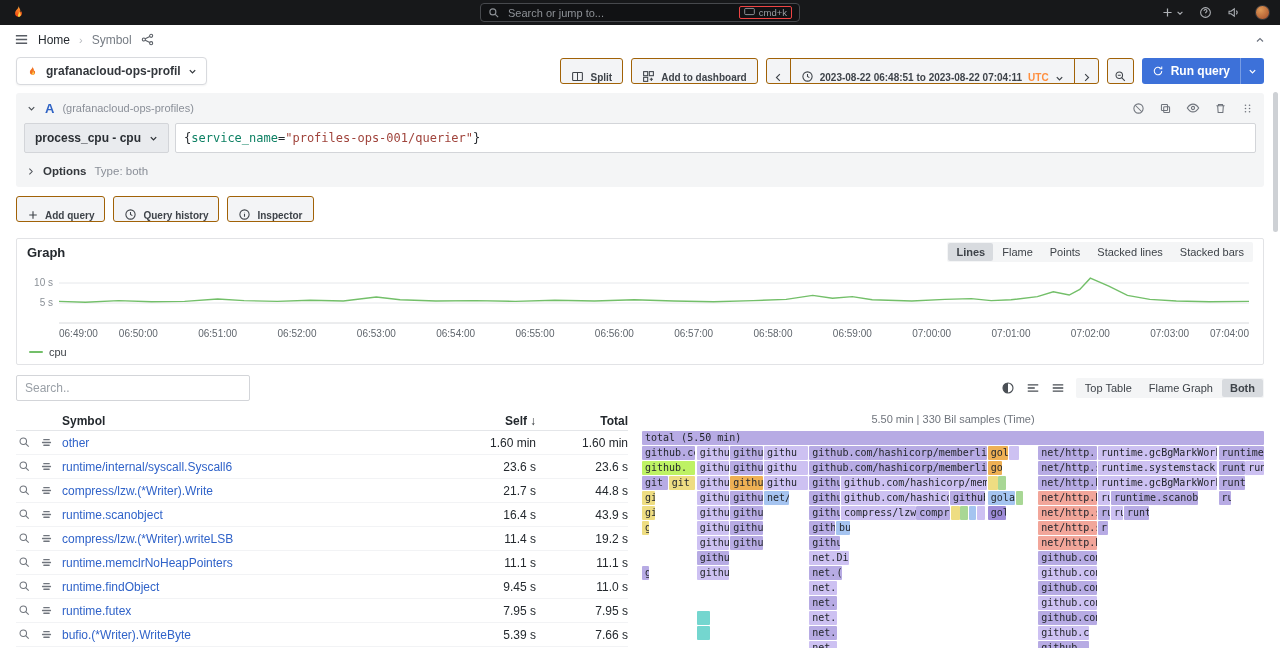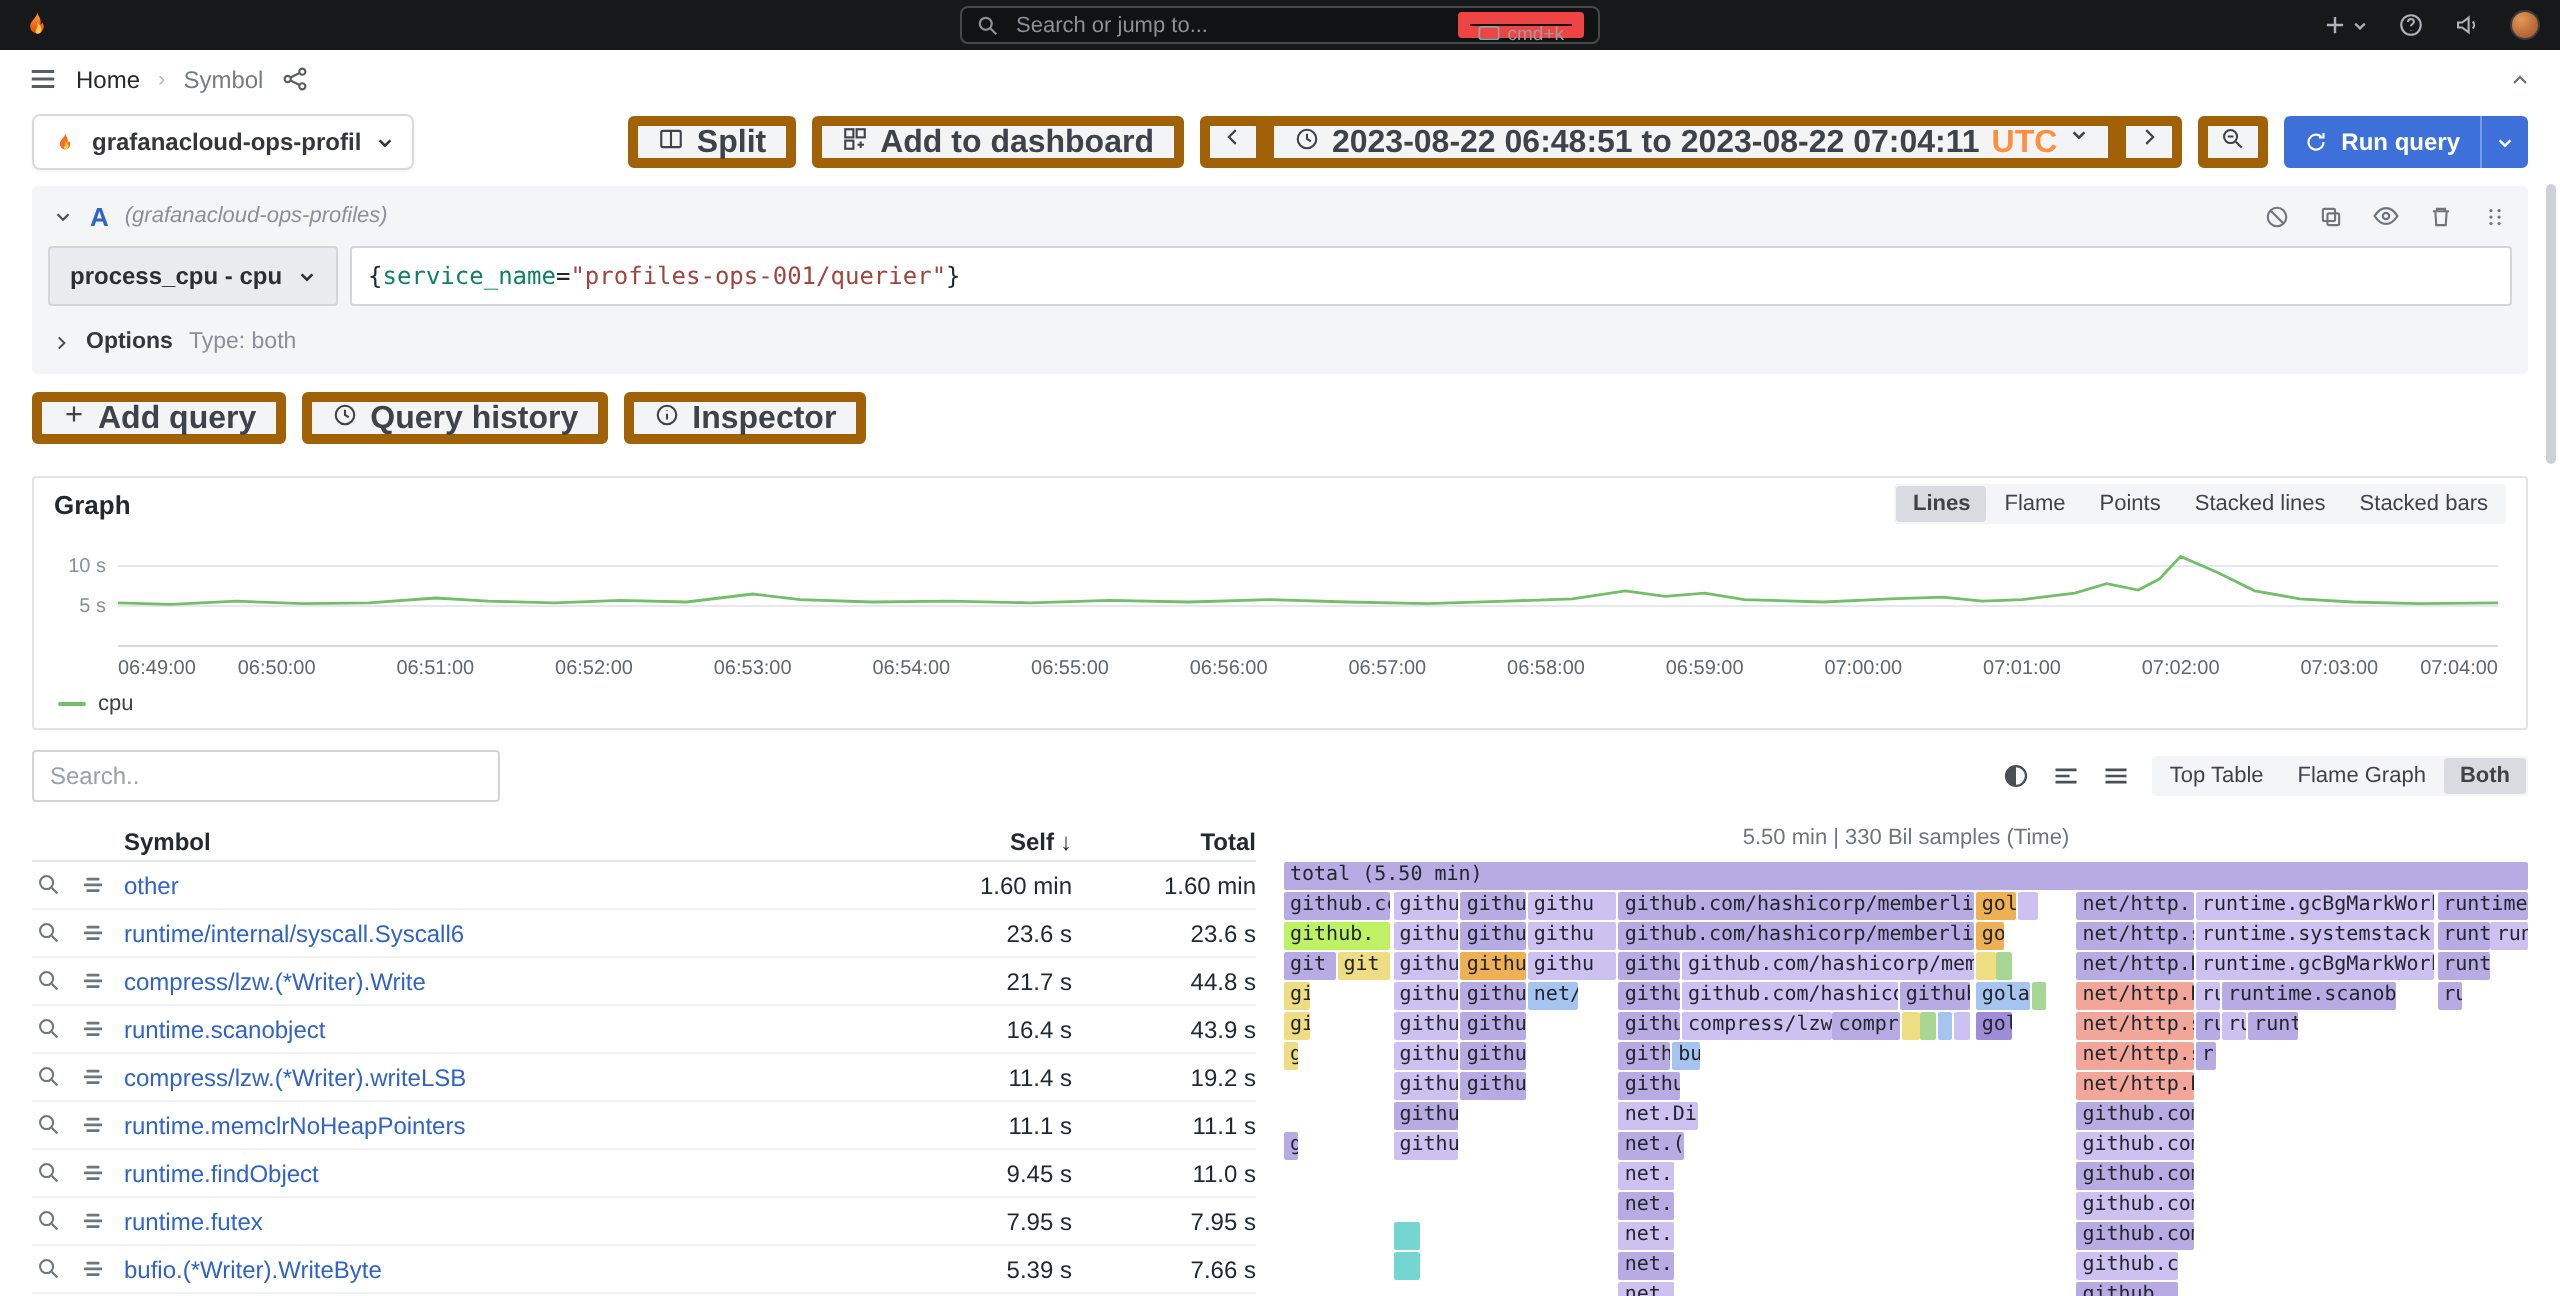--- a/index.html
+++ b/index.html
@@ -9,57 +9,57 @@
   button{font:inherit;border:none;background:none;padding:0;cursor:pointer;color:inherit}
   svg{display:block}
 
   
   .topnav{height:25px;background:#17181a;display:flex;align-items:center;padding:0 10px;position:relative}
   .nav-search{position:absolute;left:50%;transform:translateX(-50%);width:320px;height:19px;
     background:#111214;border:1px solid #47494d;border-radius:4px;display:flex;align-items:center;
     padding:0 7px;gap:6px;color:#8d9196}
   .nav-search input{flex:1;background:transparent;border:none;outline:none;color:#c7cacd;font-size:11px;min-width:0}
   .nav-search input::placeholder{color:#8d9196}
-  .kbd{display:flex;align-items:flex-start;gap:4px;border:6px solid #ef4444;border-radius:2px;
+  .kbd{display:flex;align-items:flex-start;gap:4px;border:1px solid #ef4444;border-radius:2px;
     padding:0 4px;height:13px;font-size:9.5px;color:#9a9ea3;white-space:nowrap}
   .nav-right{margin-left:auto;display:flex;align-items:center;gap:15px;color:#aeb1b6}
   .nav-btn{display:flex;align-items:center;gap:2px}
   .avatar{width:15px;height:15px;border-radius:50%;background:radial-gradient(circle at 35% 30%,#e09a57,#a34b28);border:1px solid #3a3c40}
 
   
   .subnav{height:29px;display:flex;align-items:center;padding:0 14px;gap:9px;background:#fff}
   .crumb{font-size:12px;color:#24292e}
   .crumb.dim{color:#767c84}
   .crumb-sep{color:#b6b9be;font-size:11px}
   .subnav .icon{color:#585d64}
   .subnav-right{margin-left:auto;color:#6e7480}
 
   
   .toolbar{height:34px;display:flex;align-items:center;padding:0 16px;gap:8px}
   .ds-btn{height:28px;background:#fff;border:1px solid #d8dade;border-radius:4px;display:flex;
     align-items:center;gap:7px;padding:0 9px;font-size:12px;font-weight:bold;color:#33373c;
     box-shadow:0 1px 2px rgba(0,0,0,.05)}
   .tb-right{margin-left:auto;display:flex;align-items:center;gap:8px}
-  .btn{display:inline-flex;align-items:flex-start;gap:6px;height:26px;padding:0 10px;background:#f3f4f6;
-    border:5px solid #a16207;border-radius:3px;color:#3e4349;font-size:16px;font-weight:bold;white-space:nowrap}
+  .btn{display:inline-flex;align-items:flex-end;gap:6px;height:26px;padding:0 10px;background:#f3f4f6;
+    border:1px solid #a16207;border-radius:3px;color:#3e4349;font-size:10px;font-weight:bold;white-space:nowrap}
   .btn.icon-only{padding:0 6px}
   .tp{display:flex}
   .tp .btn{border-radius:0;margin-left:-1px}
   .tp .btn:first-child{border-radius:3px 0 0 3px;margin-left:0}
   .tp .btn:last-child{border-radius:0 3px 3px 0}
   .utc{color:#ff8f3f;font-weight:bold}
   .run{display:flex;height:26px;border-radius:3px;overflow:hidden}
   .run-main{background:#3d71d9;color:#fff;font-size:12px;font-weight:bold;padding:0 10px;display:flex;align-items:center;gap:7px}
   .run-caret{background:#3d71d9;border-left:1px solid rgba(255,255,255,.3);width:24px;display:flex;align-items:center;justify-content:center;color:#fff}
 
   
   .qeditor{margin:5px 16px 0;background:#f4f5f6;border-radius:3px;padding-bottom:10px}
   .qhead{height:30px;display:flex;align-items:center;gap:8px;padding:0 10px;color:#4a4f55}
   .refid{color:#2f63c4;font-size:13px;font-weight:bold}
-  .dshint{font-size:11px;font-style:italic;color:#8a8f98}
+  .dshint{font-size:11px;color:#8a8f98}
   .qicons{margin-left:auto;display:flex;align-items:center;gap:14px;color:#70757d}
   .qrow{display:flex;gap:6px;margin:0 8px}
   .ptype{height:30px;display:flex;align-items:center;gap:8px;padding:0 10px;background:#e9ebee;
     border:1px solid #d3d5d9;border-radius:2px;font-size:12px;font-weight:bold;color:#2b2f34;white-space:nowrap}
   .qinput{flex:1;height:30px;background:#fff;border:1px solid #d3d5d9;border-radius:2px;display:flex;
     align-items:center;padding:0 8px;font-family:"DejaVu Sans Mono",monospace;font-size:12px;color:#24292e}
   .tok-l{color:#0e8164}
   .tok-s{color:#a0443c}
   .qopts{display:flex;align-items:center;gap:8px;margin:12px 10px 0;font-size:11.5px;color:#4a4f55}
   .olabel{color:#33373c;font-weight:bold}

